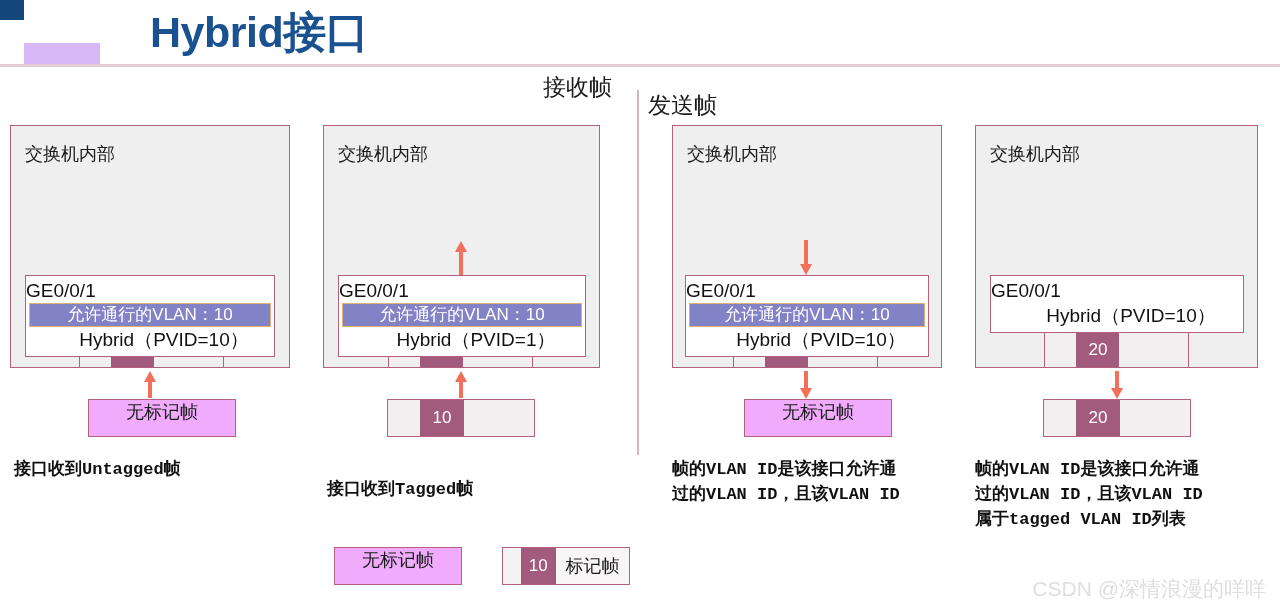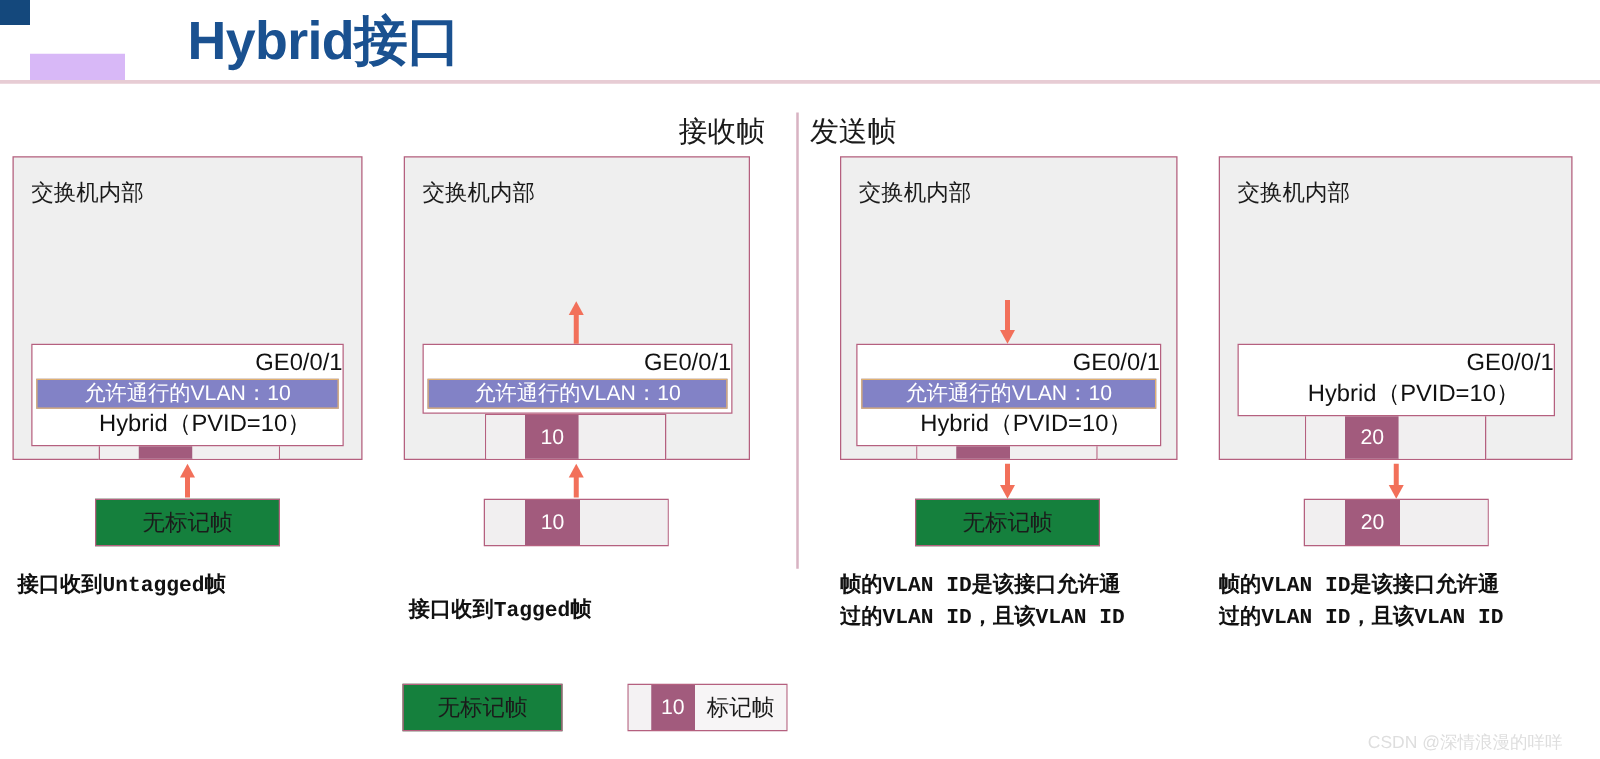--- a/index.html
+++ b/index.html
@@ -24,21 +24,21 @@
   }
   #page-title{
     position:absolute;left:150px;top:4px;
     font-size:43px;font-weight:bold;color:#1a5190;
     letter-spacing:-.5px;white-space:nowrap;
   }
   
   .section-label{
     position:absolute;font-size:23px;color:#1b1b1b;white-space:nowrap;
   }
-  #label-receive{left:543px;top:90px;}
+  #label-receive{left:543px;top:72px;}
   #label-send{left:648px;top:90px;}
   #center-divider{
     position:absolute;left:637px;top:90px;width:2px;height:365px;
     background:#d8b3c2;
   }
   
   .panel{
     position:absolute;top:125px;height:243px;
     background:#efefef;border:1.5px solid #b5607f;
     box-sizing:border-box;
@@ -54,36 +54,36 @@
     background:#f4f2f3;
   }
   .frame .seg-a{flex:0 0 22%;background:#f1eff0;}
   .frame .seg-tag{
     flex:0 0 30%;background:#a25b7d;color:#fff;
     display:flex;align-items:center;justify-content:center;
     font-size:17px;
   }
   .frame .seg-b{flex:1 1 auto;background:#f1eff0;}
   .frame.untagged{
-    background:#15803d;
-    display:flex;align-items:center;justify-content:center;
+    background:#f0abfc;
+    display:flex;align-items:flex-start;justify-content:center;margin-left:12px;
   }
   .frame.untagged .untag-label{
     font-size:18px;color:#1b1b1b;white-space:nowrap;
   }
   
   .inner-frame{width:145px;height:37px;top:205px;}
   
   .port-box{
     position:absolute;background:#ffffff;
     border:1.5px solid #b5607f;box-sizing:border-box;
     padding:2px 0 3px 0;
   }
   .port-name{
-    text-align:right;font-size:19px;color:#111;line-height:25px;
+    text-align:left;font-size:19px;color:#111;line-height:25px;
   }
   .port-vlan{
     background:#8282c6;border:1.5px solid #e0b070;box-sizing:border-box;
     color:#ffffff;font-size:17px;text-align:center;line-height:22px;
     margin:0 3px;white-space:nowrap;
   }
   .port-mode{
     text-align:center;font-size:19px;color:#111;line-height:26px;
     white-space:nowrap;
     padding-left:28px;
@@ -122,22 +122,22 @@
     flex:0 0 28%;background:#a25b7d;color:#fff;
     display:flex;align-items:center;justify-content:center;font-size:17px;
   }
   #legend-tagged .seg-label{
     flex:1 1 auto;background:#f7f5f6;
     display:flex;align-items:center;justify-content:center;
     font-size:18px;color:#1b1b1b;
   }
   
   #watermark{
-    position:absolute;right:30px;bottom:4px;
-    font-size:14px;color:#dedede;white-space:nowrap;
+    position:absolute;right:14px;bottom:4px;
+    font-size:21px;color:#dedede;white-space:nowrap;
   }
 </style>
 </head>
 <body>
 
 <div id="header-corner-square"></div>
 <div id="header-accent-bar"></div>
 <div id="page-title">Hybrid接口</div>
 <div id="header-rule"></div>
 
@@ -172,20 +172,21 @@
 <div class="panel" id="panel-1" style="left:323px;width:277px;">
   <div class="panel-title">交换机内部</div>
   <div class="frame inner-frame" style="left:64px;">
     <div class="seg-a"></div>
     <div class="seg-tag">10</div>
     <div class="seg-b"></div>
   </div>
   <div class="port-box" style="left:14px;top:149px;width:248px;">
     <div class="port-name">GE0/0/1</div>
     <div class="port-vlan">允许通行的VLAN：10</div>
+    <div class="port-mode">Hybrid（PVID=1）</div>
   </div>
 </div>
 
 <div class="arrow up" style="left:455px;top:241px;height:34px;">
   <div class="head"></div>
   <div class="shaft"></div>
 </div>
 <div class="arrow up" style="left:455px;top:371px;height:27px;">
   <div class="head"></div>
   <div class="shaft"></div>
@@ -246,20 +247,21 @@
   <div class="head"></div>
 </div>
 <div class="frame" style="left:1043px;top:399px;width:148px;height:38px;">
   <div class="seg-a"></div>
   <div class="seg-tag">20</div>
   <div class="seg-b"></div>
 </div>
 <div class="caption" style="left:975px;top:457px;">
   <div>帧的VLAN ID是该接口允许通</div>
   <div>过的VLAN ID，且该VLAN ID</div>
+  <div>属于tagged VLAN ID列表</div>
 </div>
 
 <div class="frame untagged legend-item" id="legend-untagged">
   <span class="untag-label">无标记帧</span>
 </div>
 <div class="legend-item" id="legend-tagged">
   <div class="seg-a"></div>
   <div class="seg-tag">10</div>
   <div class="seg-label">标记帧</div>
 </div>

